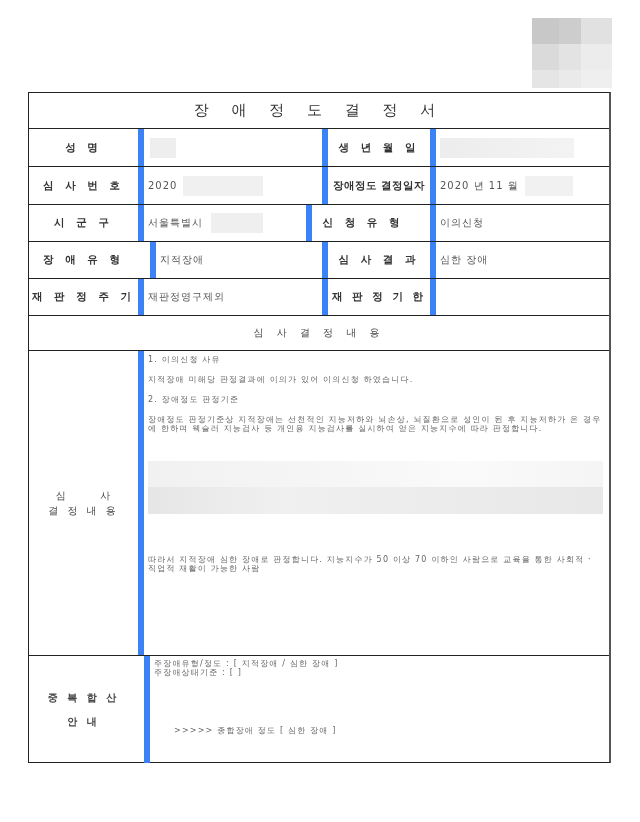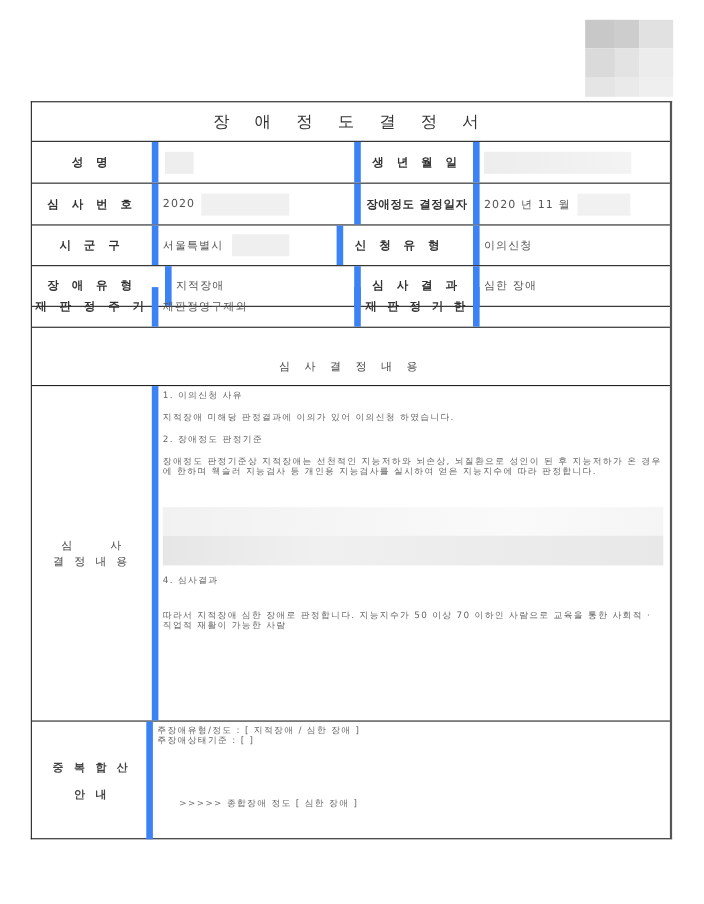--- a/index.html
+++ b/index.html
@@ -85,21 +85,21 @@
     <div class="cell val vline" style="left:401px;width:180px;">이의신청</div>
   </div>
 
   <div class="row" style="top:149px;height:37px;">
     <div class="cell lbl" style="left:0;width:109px;">장 애 유 형</div>
     <div class="cell val vline" style="left:109px;width:184px;margin-left:12px;">지적장애</div>
     <div class="cell lbl vline" style="left:293px;width:108px;">심 사 결 과</div>
     <div class="cell val vline" style="left:401px;width:180px;">심한 장애</div>
   </div>
 
-  <div class="row" style="top:168px;height:37px;">
+  <div class="row" style="top:186px;height:37px;">
     <div class="cell lbl" style="left:0;width:109px;">재 판 정 주 기</div>
     <div class="cell val vline" style="left:109px;width:184px;">재판정영구제외</div>
     <div class="cell lbl vline" style="left:293px;width:108px;letter-spacing:3px;">재 판 정 기 한</div>
     <div class="cell val vline" style="left:401px;width:180px;"></div>
   </div>
 
   <div class="row" style="top:223px;height:35px;">
     <div class="cell sect">심 사 결 정 내 용</div>
   </div>
 
@@ -108,29 +108,28 @@
       <div style="white-space:pre;letter-spacing:1px;">심        사</div>
       <div style="margin-top:1px;letter-spacing:3px;">결 정 내 용</div>
     </div>
     <div class="cell vline content" style="left:109px;right:0;display:block;">
       <p style="top:4px;">1. 이의신청 사유</p>
       <p style="top:24px;">지적장애 미해당 판정결과에 이의가 있어 이의신청 하였습니다.</p>
       <p style="top:44px;">2. 장애정도 판정기준</p>
       <p style="top:64px;">장애정도 판정기준상 지적장애는 선천적인 지능저하와 뇌손상, 뇌질환으로 성인이 된 후 지능저하가 온 경우에 한하며 웩슬러 지능검사 등 개인용 지능검사를 실시하여 얻은 지능지수에 따라 판정합니다.</p>
       <div style="position:absolute;left:4px;right:6px;top:110px;height:26px;background:linear-gradient(90deg,#f1f1f1,#f6f6f6 40%,#fafafa 70%,#f5f5f5);"></div>
       <div style="position:absolute;left:4px;right:6px;top:136px;height:27px;background:linear-gradient(90deg,#e6e6e6,#f0f0f0 30%,#ececec 60%,#e8e8e8);"></div>
-      <p style="top:172px;">4. 심사결과</p>
       <p style="top:204px;">따라서 지적장애 심한 장애로 판정합니다. 지능지수가 50 이상 70 이하인 사람으로 교육을 통한 사회적 · 직업적 재활이 가능한 사람</p>
     </div>
   </div>
 
   <div class="row" style="top:563px;height:107px;border-bottom:none;">
     <div class="cell" style="left:0;width:109px;flex-direction:column;justify-content:center;font-size:10px;color:#444;font-weight:bold;letter-spacing:3px;">
       <div>중 복 합 산</div>
       <div style="margin-top:10px;">안 내</div>
     </div>
-    <div class="cell vline content" style="left:104px;right:0;display:block;">
+    <div class="cell vline content" style="left:115px;right:0;display:block;">
       <p style="top:3px;">주장애유형/정도 : [ 지적장애 / 심한 장애 ]</p>
       <p style="top:12px;">주장애상태기준 : [  ]</p>
       <p style="top:33px;left:24px;margin-top:37px;">&gt;&gt;&gt;&gt;&gt;  종합장애 정도 [ 심한 장애 ]</p>
     </div>
   </div>
 </div>
 
 </body></html>

